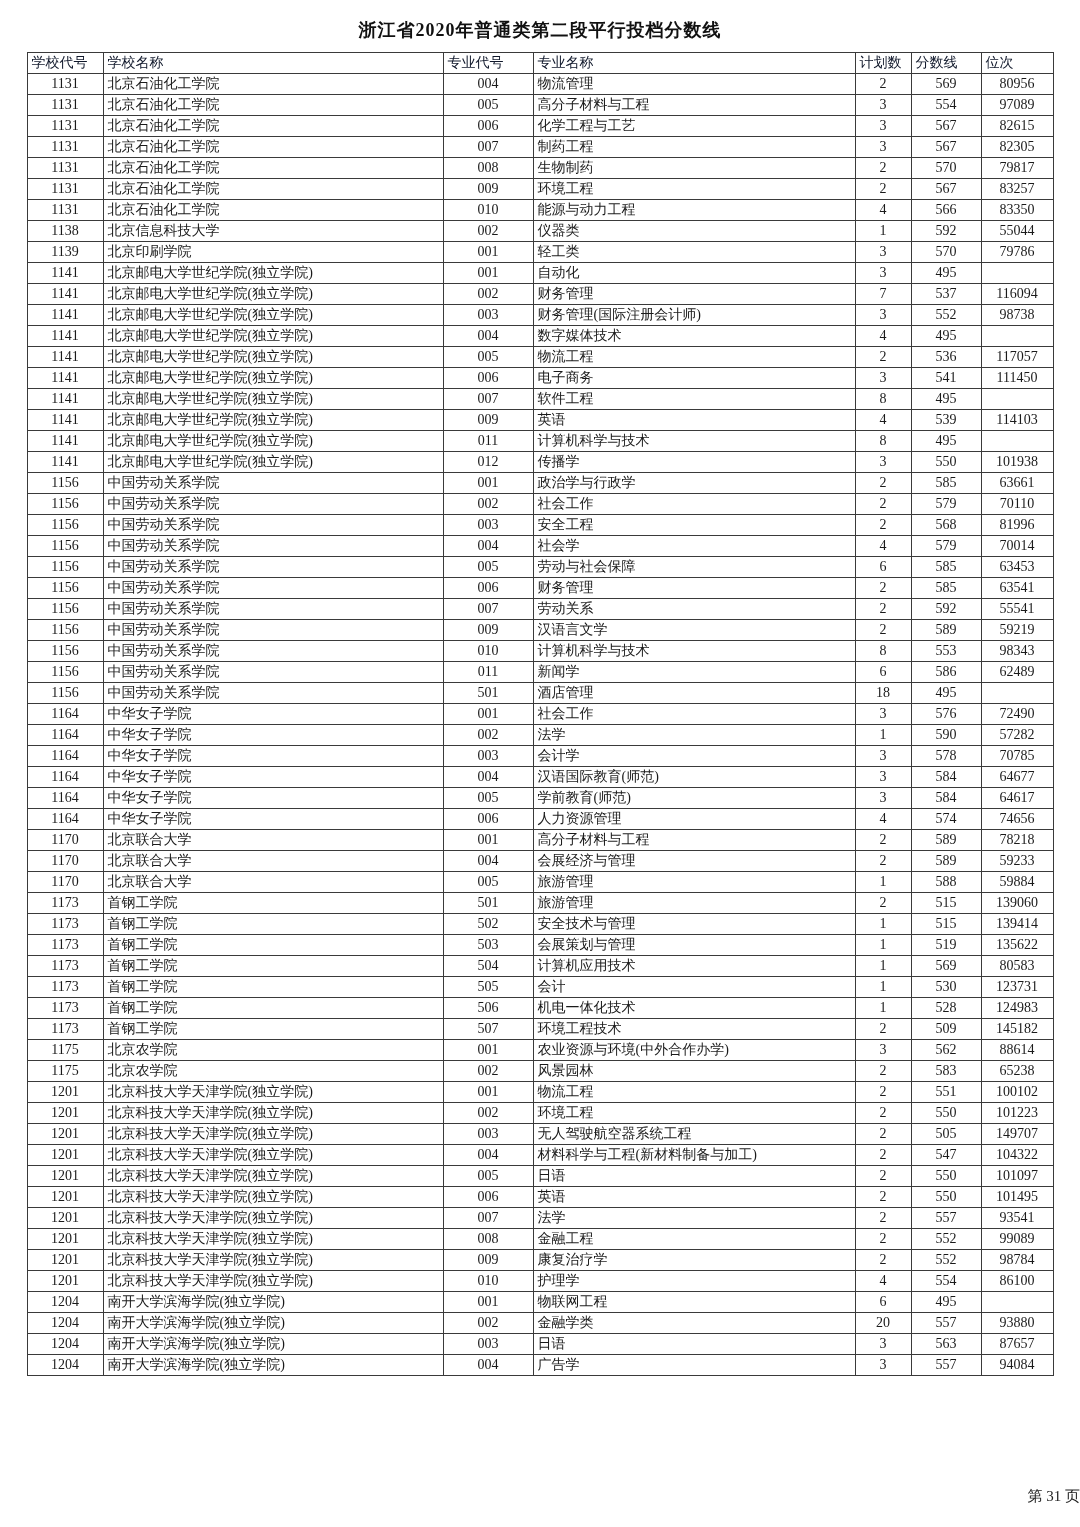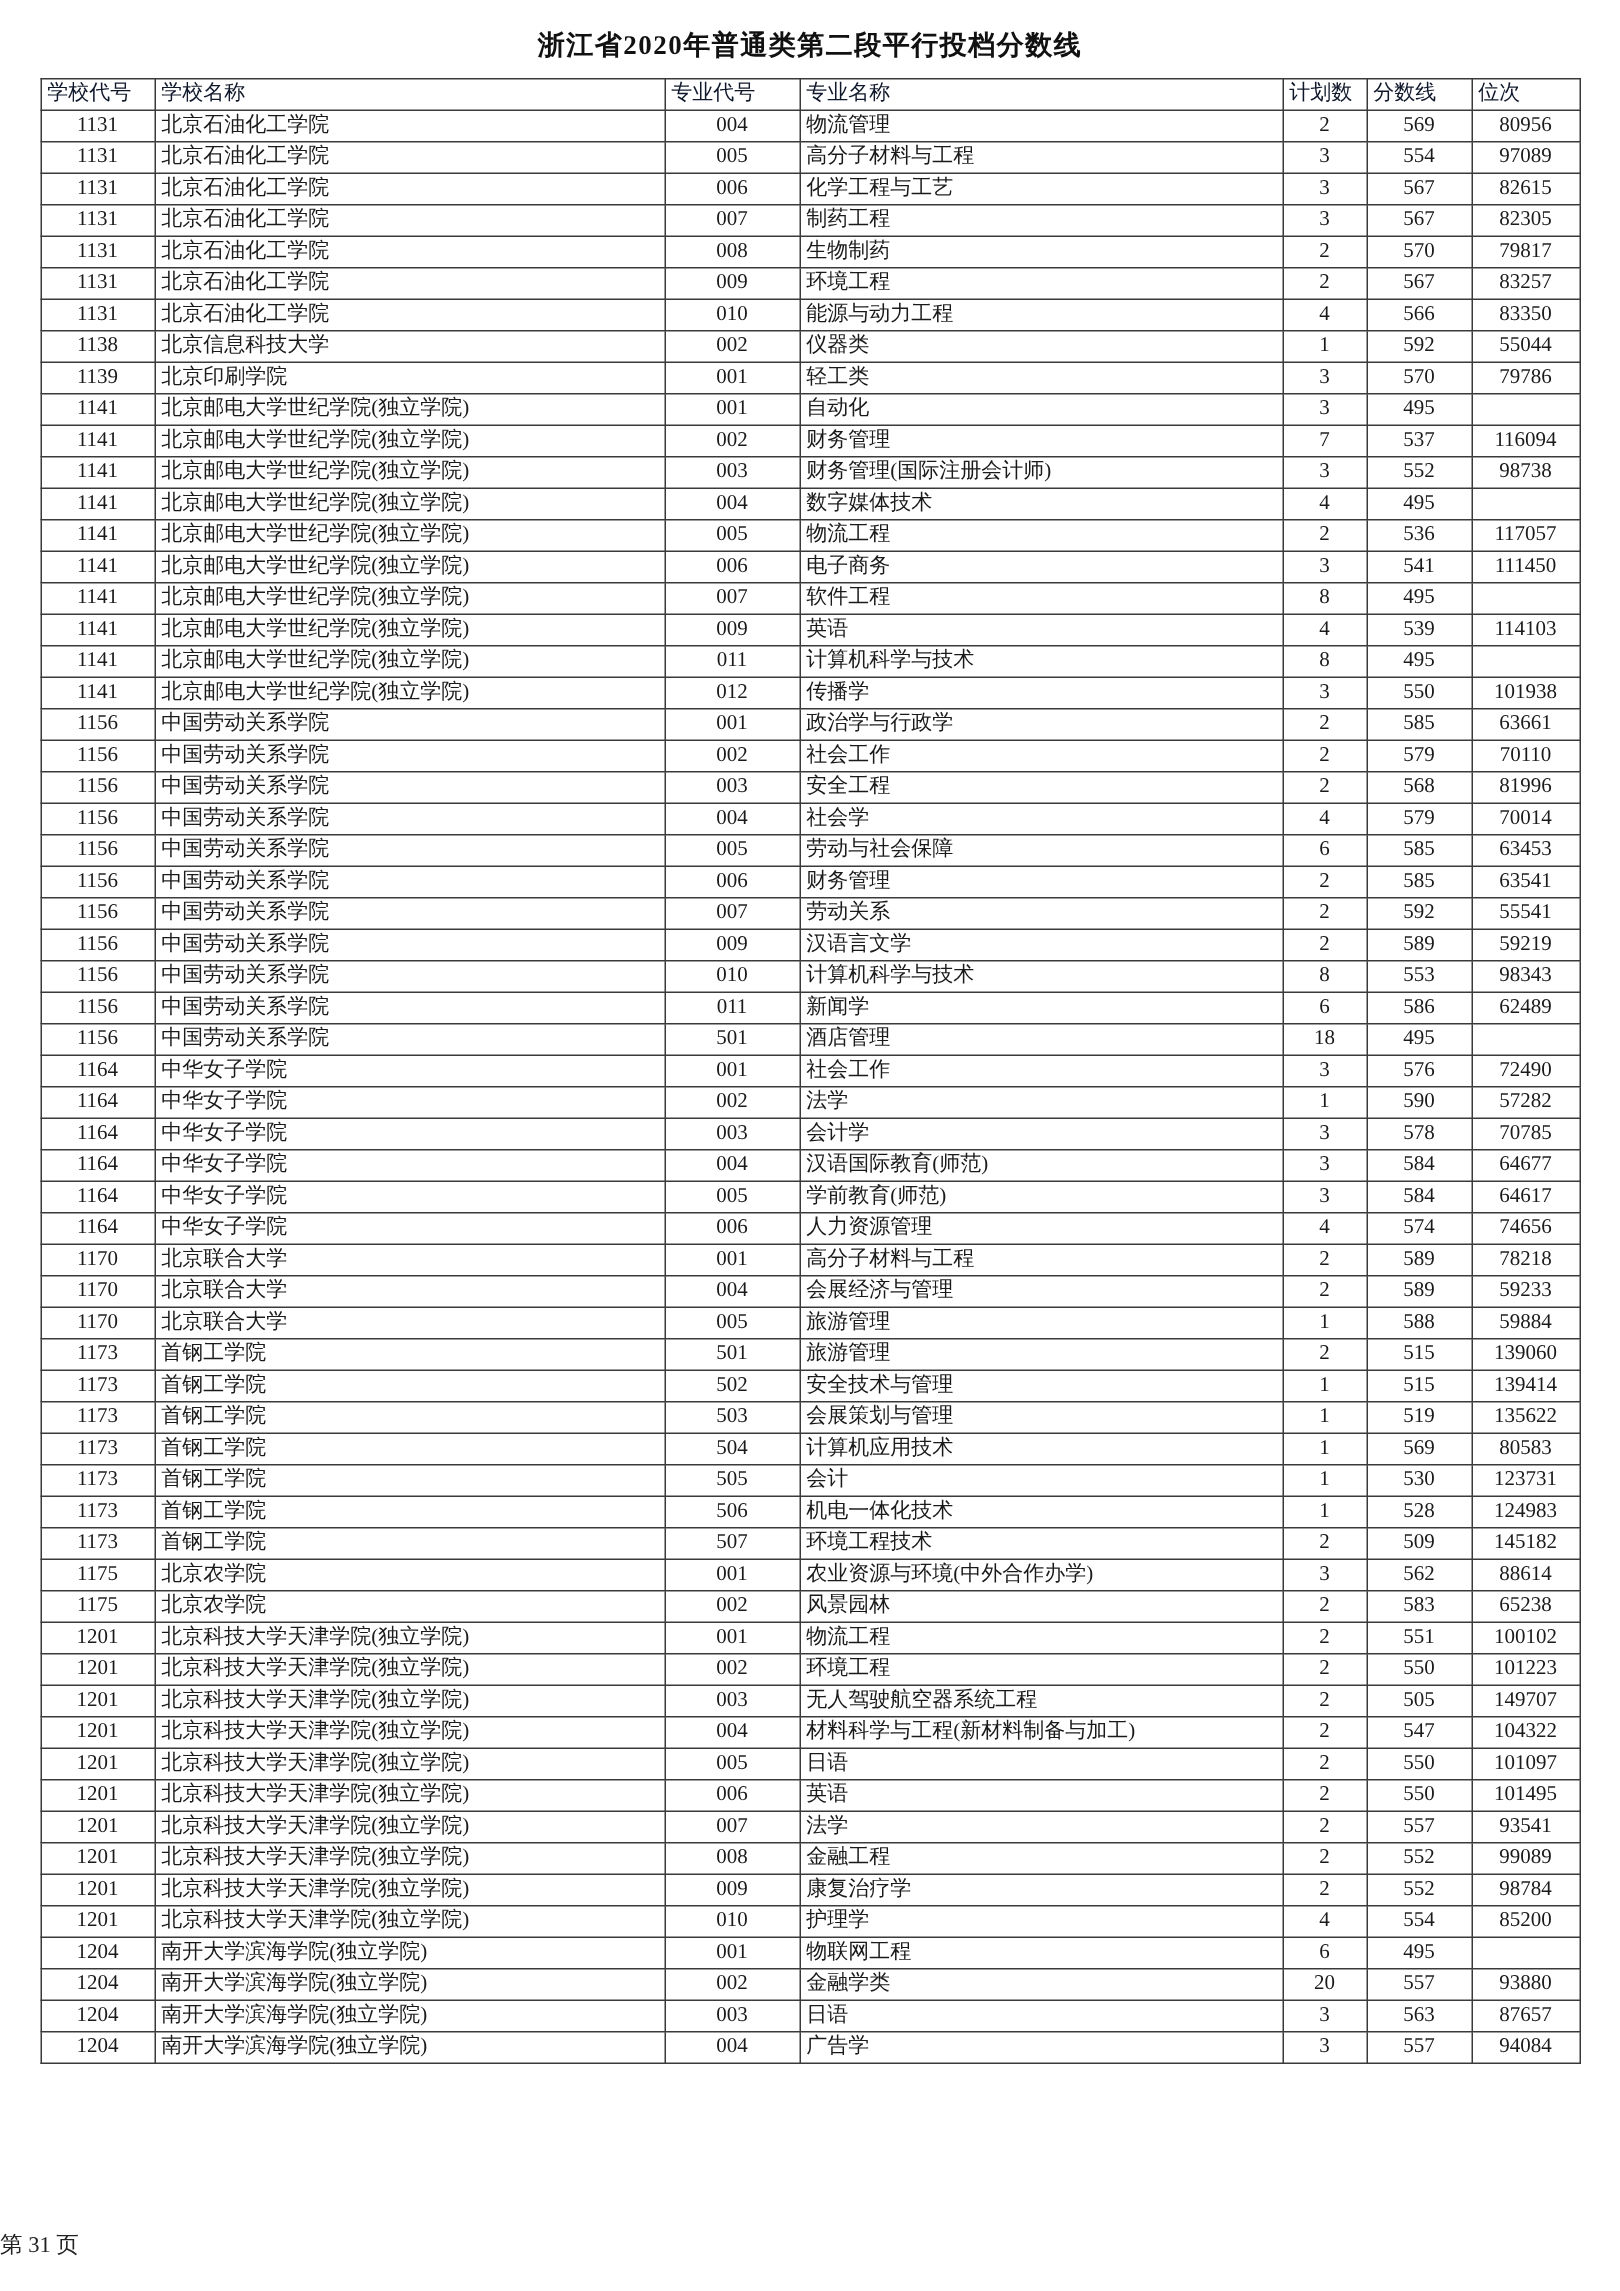--- a/index.html
+++ b/index.html
@@ -48,21 +48,21 @@
   .footer {
     position: absolute;
     left: 0;
     bottom: 16px;
     width: 100%;
     height: 24px;
   }
   .page-num {
     position: absolute;
     left: 0; right: 0;
-    text-align: left;
+    text-align: right;
     font-size: 15px;
     color: #222;
   }
   .watermark {
     position: absolute;
     right: 30px;
     top: 0;
     font-size: 17px;
     font-weight: bold;
     font-family: "Liberation Sans", "DejaVu Sans", sans-serif;
@@ -601,21 +601,21 @@
           <td class="c5">552</td>
           <td class="c6">98784</td>
         </tr>
         <tr>
           <td class="c0">1201</td>
           <td class="c1">北京科技大学天津学院(独立学院)</td>
           <td class="c2">010</td>
           <td class="c3">护理学</td>
           <td class="c4">4</td>
           <td class="c5">554</td>
-          <td class="c6">85200</td>
+          <td class="c6">86100</td>
         </tr>
         <tr>
           <td class="c0">1204</td>
           <td class="c1">南开大学滨海学院(独立学院)</td>
           <td class="c2">001</td>
           <td class="c3">物联网工程</td>
           <td class="c4">6</td>
           <td class="c5">495</td>
           <td class="c6"></td>
         </tr>

